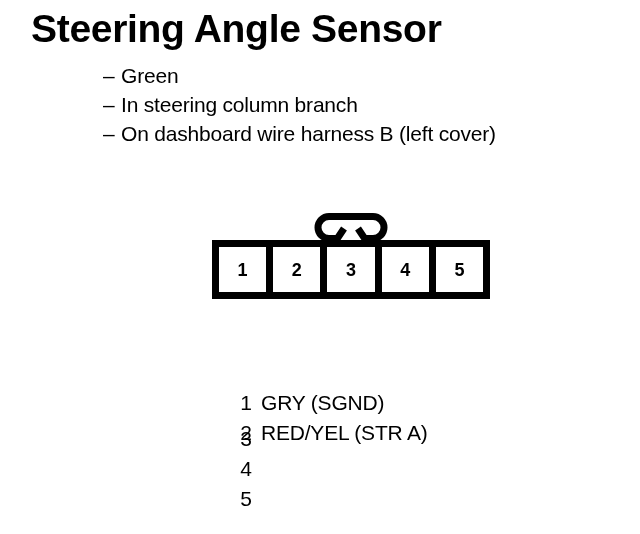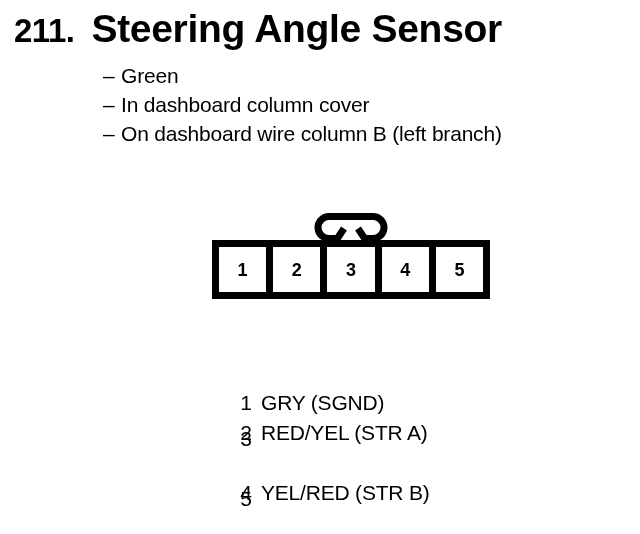--- a/index.html
+++ b/index.html
@@ -134,36 +134,35 @@
     line-height: 30px;
     letter-spacing: -0.2px;
     margin-left: 9px;
     margin-top: 24px;
   }
 </style>
 </head>
 <body>
 
 <div class="header">
-  <span class="header-number">211.</span>
   <span class="header-title">Steering Angle Sensor</span>
 </div>
 
 <div class="bullets">
   <div class="bullet-row">
     <span class="bullet-dash">–</span>
     <span class="bullet-text">Green</span>
   </div>
   <div class="bullet-row">
     <span class="bullet-dash">–</span>
-    <span class="bullet-text">In dashboard column cover</span>
+    <span class="bullet-text">In steering column branch</span>
   </div>
   <div class="bullet-row">
     <span class="bullet-dash">–</span>
-    <span class="bullet-text">On dashboard wire column B (left branch)</span>
+    <span class="bullet-text">On dashboard wire harness B (left cover)</span>
   </div>
 </div>
 
 <div class="connector-wrap">
 
   <svg class="latch" viewBox="0 0 278 30" preserveAspectRatio="none">
 
     <path d="M117 3.5 H161 A11 11 0 0 1 161 25.5 H117 A11 11 0 0 1 117 3.5 Z" fill="none" stroke="#000000" stroke-width="7"></path>
 
     <path d="M124 27 L132 15 H146 L154 27 Z" fill="#ffffff" stroke="none"></path>
@@ -196,18 +195,17 @@
   </div>
   <div class="legend-row">
     <span class="legend-pin">2</span>
     <span class="legend-desc">RED/YEL (STR A)</span>
   </div>
   <div class="legend-row">
     <span class="legend-pin">3</span>
   </div>
   <div class="legend-row">
     <span class="legend-pin">4</span>
-    <span class="legend-desc">YEL/RED (STR B)</span>
   </div>
   <div class="legend-row">
     <span class="legend-pin">5</span>
   </div>
 </div>
 
 </body></html>

